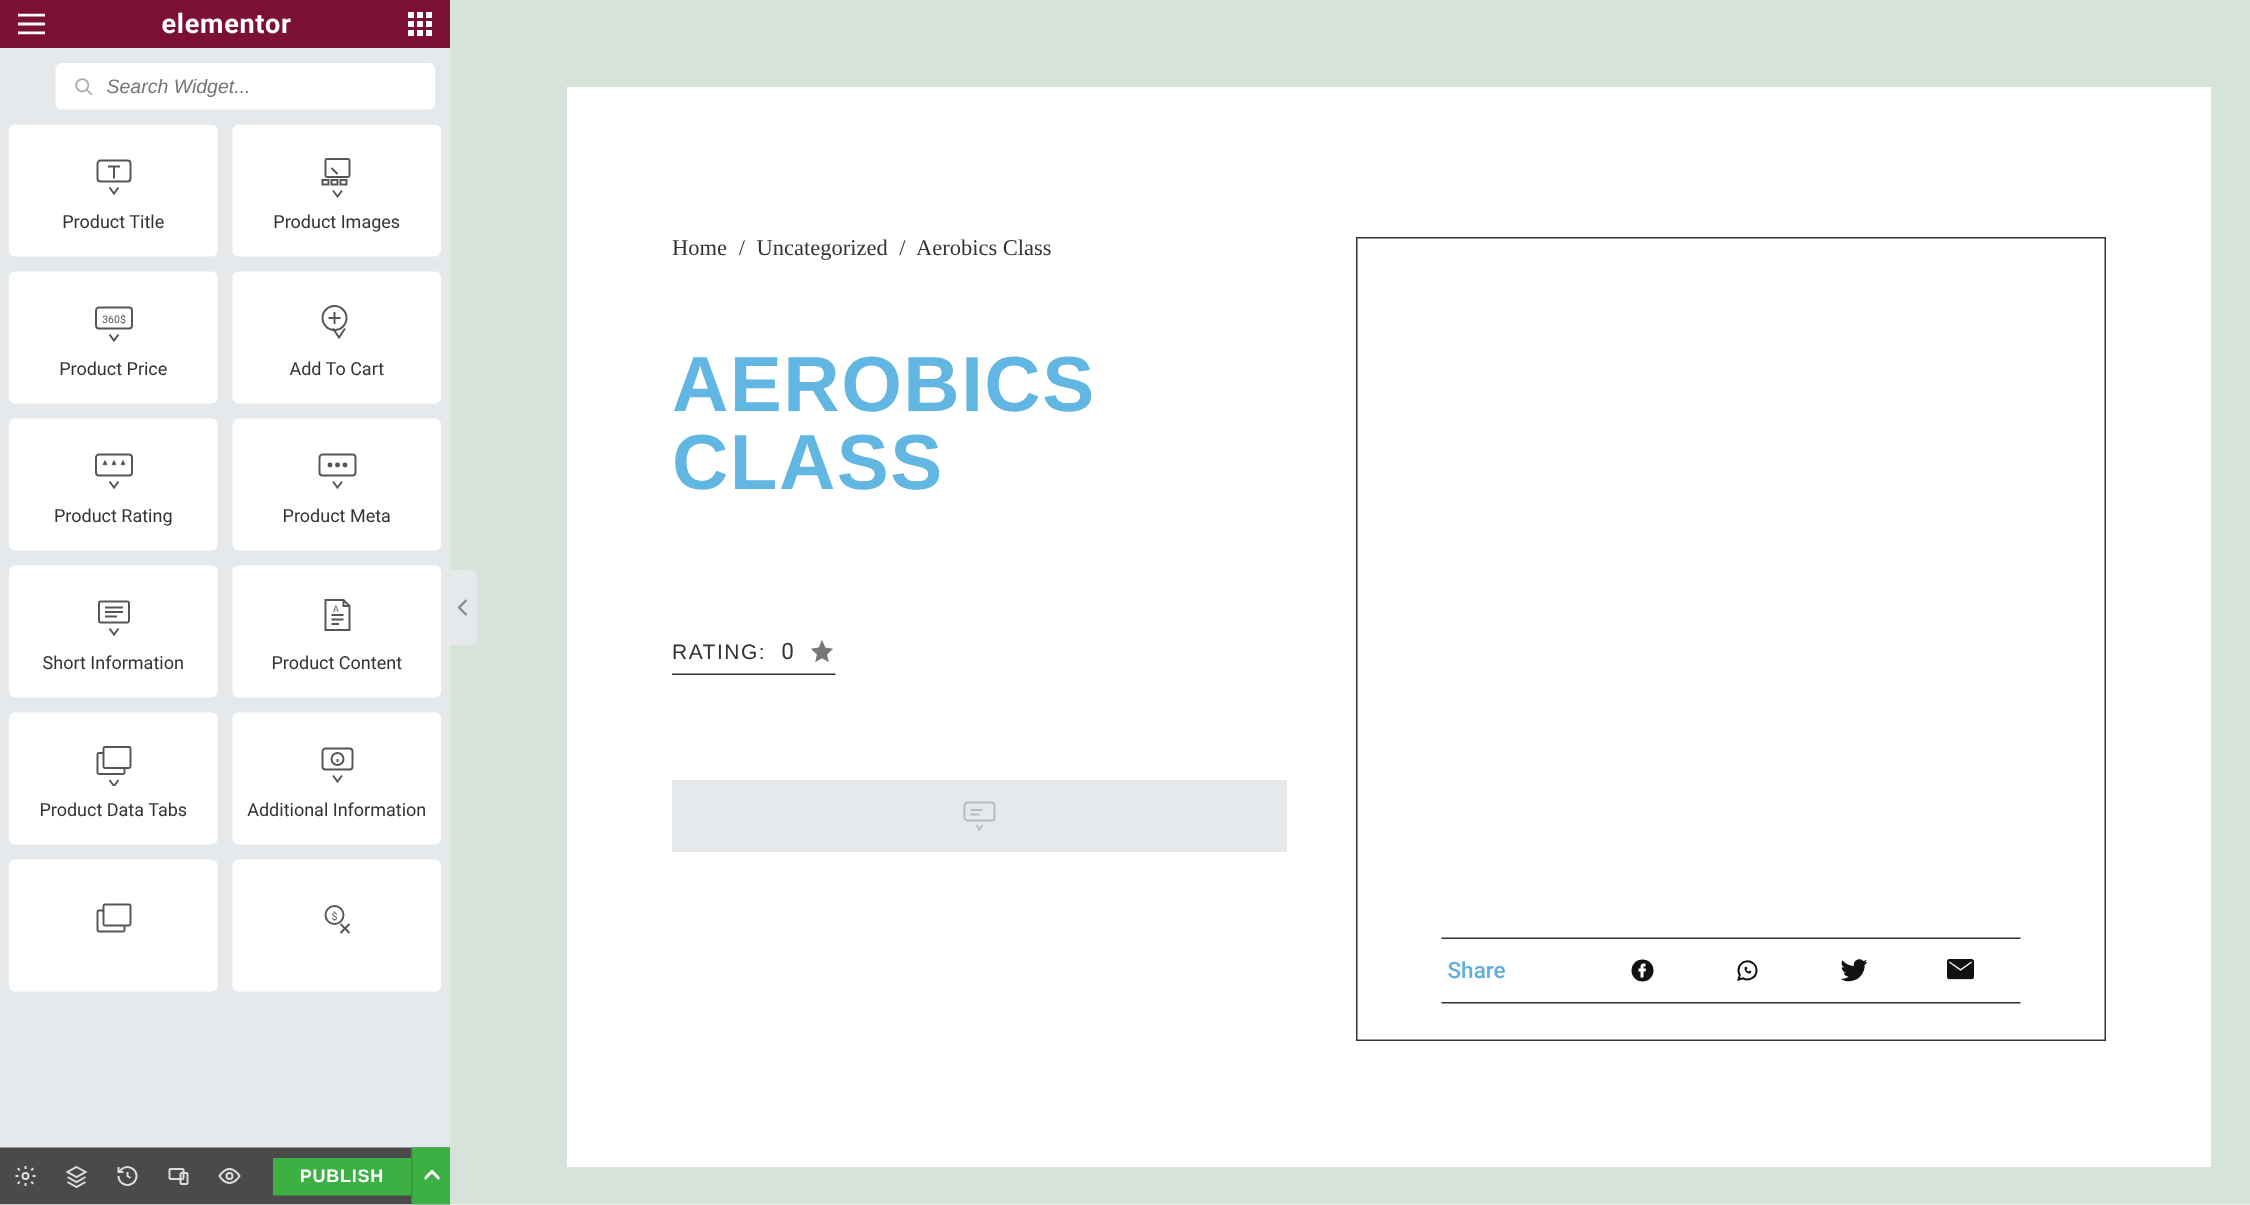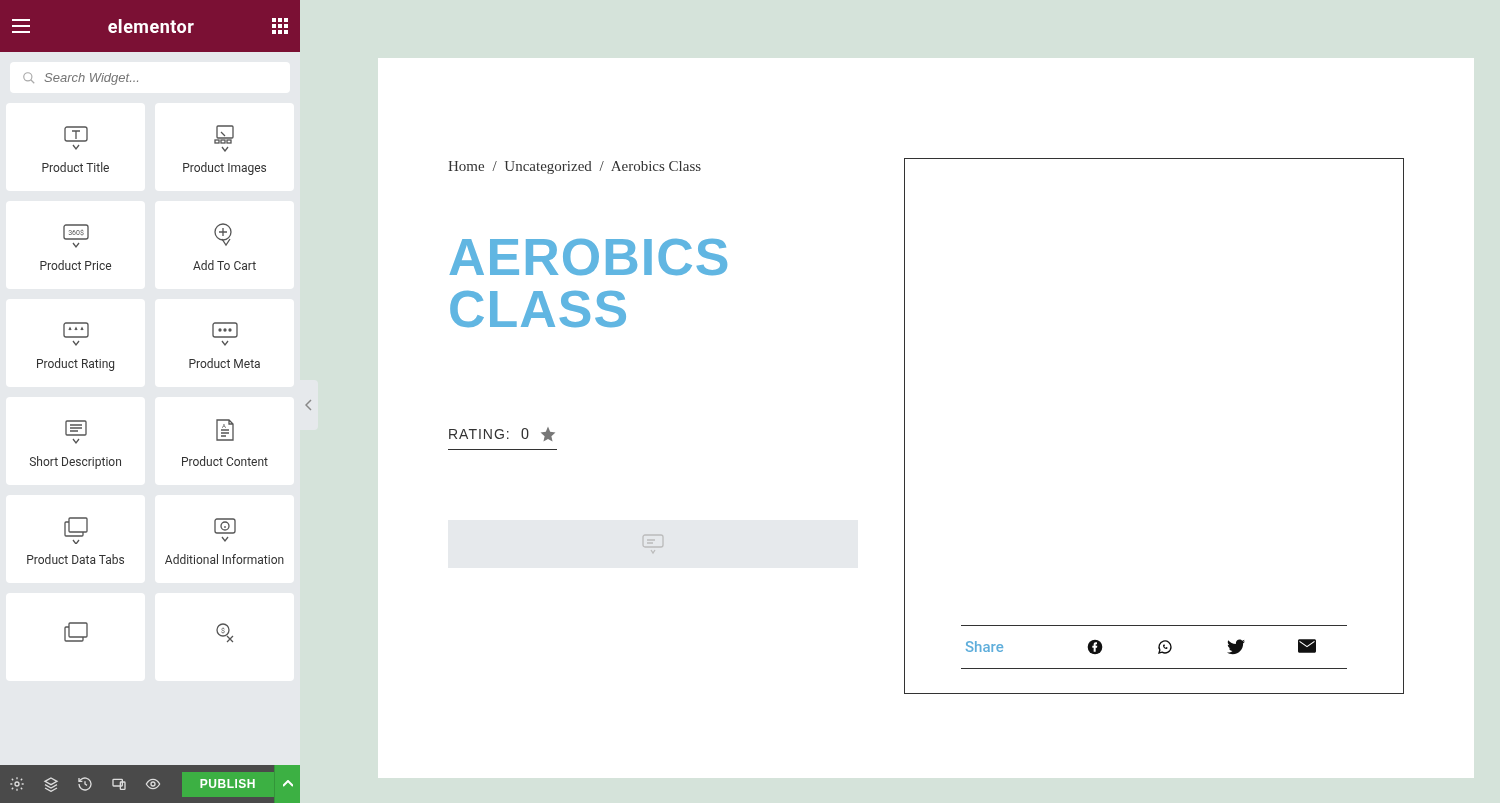--- a/index.html
+++ b/index.html
@@ -1,25 +1,25 @@
 <!DOCTYPE html>
 <html><head>
 <meta charset="utf-8">
 <style>
 * { margin: 0; padding: 0; box-sizing: border-box; }
 body { font-family: -apple-system, BlinkMacSystemFont, "Segoe UI", Roboto, sans-serif; background: #d5e3da; overflow: hidden; }
 .app { display: flex; height: 803px; width: 1500px; }
 
 
 .sidebar { width: 300px; background: #e6e9ec; display: flex; flex-direction: column; position: relative; }
-.sidebar-header { background: #7b1034; height: 52px; display: flex; align-items: center; justify-content: space-between; padding: 0 12px; }
+.sidebar-header { background: #7b1034; height: 32px; display: flex; align-items: center; justify-content: space-between; padding: 0 12px; }
 .hamburger, .grid-icon { color: #fff; cursor: pointer; display: flex; align-items: center; }
 .logo { color: #fff; font-weight: 700; font-size: 18px; letter-spacing: 0.5px; }
 
-.search-wrap { padding: 10px; }
+.search-wrap { padding: 10px; margin-left: 27px; }
 .search-box { background: #fff; border-radius: 4px; display: flex; align-items: center; padding: 8px 12px; }
 .search-box input { border: none; outline: none; flex: 1; font-size: 13px; font-style: italic; color: #999; margin-left: 8px; }
 
 .widgets { flex: 1; overflow-y: auto; padding: 0 6px; display: grid; grid-template-columns: 1fr 1fr; gap: 10px; align-content: start; }
 .widget-card { background: #fff; border-radius: 4px; height: 88px; display: flex; flex-direction: column; align-items: center; justify-content: center; cursor: grab; padding: 8px; }
 .widget-card .wicon { height: 38px; display: flex; align-items: center; justify-content: center; color: #555; margin-bottom: 4px; }
 .widget-card .wlabel { font-size: 12px; color: #333; text-align: center; line-height: 1.2; }
 
 .sidebar-footer { background: #4a4a4a; height: 38px; display: flex; align-items: center; }
 .foot-icon { width: 34px; height: 38px; display: flex; align-items: center; justify-content: center; color: #ddd; cursor: pointer; }
@@ -161,21 +161,21 @@
         <div class="wlabel">Product Meta</div>
       </div>
       <div class="widget-card">
         <div class="wicon">
             <svg width="28" height="26" viewBox="0 0 28 26" fill="none" stroke="#555" stroke-width="1.3">
               <rect x="4" y="2" width="20" height="14" rx="1"></rect>
               <path d="M8 6h12M8 9h12M8 12h8"></path>
               <path d="M11 20l3 4 3-4"></path>
             </svg>
           </div>
-        <div class="wlabel">Short Description</div>
+        <div class="wlabel">Short Information</div>
       </div>
       <div class="widget-card">
         <div class="wicon">
             <svg width="24" height="28" viewBox="0 0 24 28" fill="none" stroke="#555" stroke-width="1.3">
               <path d="M4 2h12l4 4v16H4z M16 2v4h4"></path>
               <path d="M8 12h8M8 15h8M8 18h5"></path>
               <text x="9" y="10" font-size="6" fill="#555" stroke="none">A</text>
             </svg>
           </div>
         <div class="wlabel">Product Content</div>

